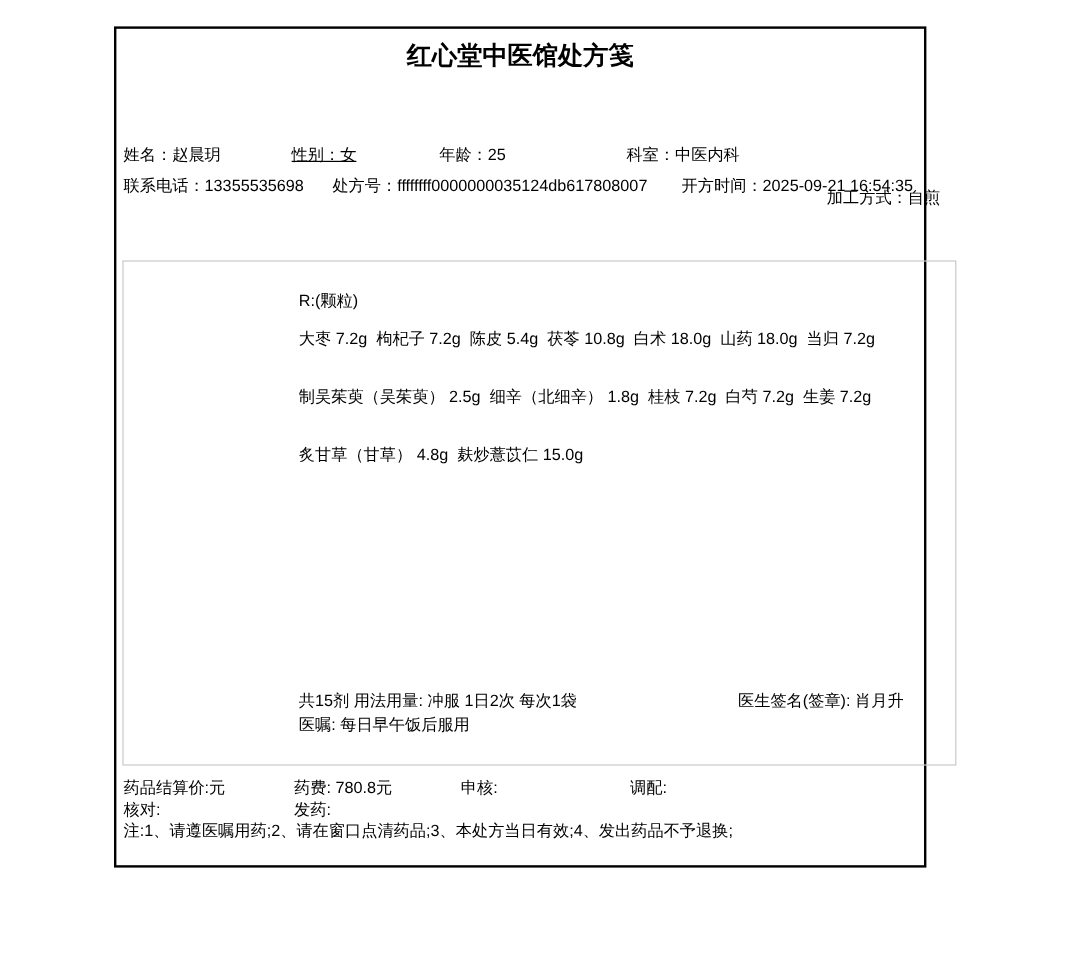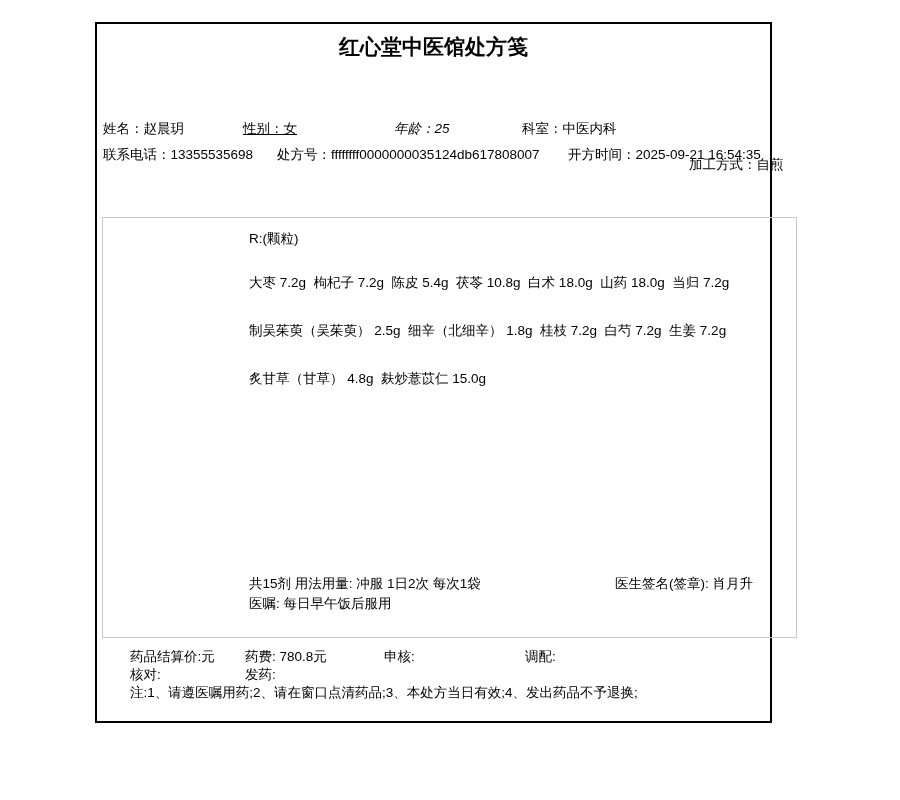--- a/index.html
+++ b/index.html
@@ -36,21 +36,21 @@
     text-align: center;
     font-size: 21px;
     font-weight: bold;
     line-height: 24px;
   }
   
   .r1 { top: 96px; }
   .r2 { top: 122px; }
   .c-a { left: 6px; }
   .c-b1 { left: 146px; text-decoration: underline; }
-  .c-c1 { left: 297px; font-style: italic; }
+  .c-c1 { left: 269px; }
   .c-d1 { left: 425px; }
   .c-e1 { left: 592px; margin-top: 36px; }
   .c-b2 { left: 180px; }
   .c-c2 { left: 471px; }
   
   .rx-table {
     position: absolute;
     left: 5px;
     top: 193px;
     width: 695px;
@@ -63,32 +63,32 @@
     left: 0;
     top: 0;
     bottom: 0;
     width: 136px;
     border-right: 1px solid var(--border-inner, #c8c8c8);
     box-sizing: border-box;
     padding: 9px 2px 0 9px;
     line-height: 22px;
     white-space: normal;
   }
-  .rx-header { left: 146px; top: 12px; }
+  .rx-header { left: 146px; top: 24px; }
   .herb-1 { left: 146px; top: 56px; }
   .herb-2 { left: 146px; top: 104px; }
   .herb-3 { left: 146px; top: 152px; }
   .rx-summary { left: 146px; top: 357px; }
   .rx-advice { left: 146px; top: 377px; }
   .rx-doctor { left: 512px; top: 357px; }
   
   .f1 { top: 624px; }
   .f2 { top: 642px; }
   .f3 { top: 660px; text-align: center; }
-  .fc-a { left: 6px; margin-left: 27px; }
+  .fc-a { left: 6px; }
   .fc-b { left: 148px; }
   .fc-c { left: 287px; }
   .fc-d { left: 428px; }
 </style>
 </head>
 <body>
 
 <div class="sheet">
 
   <div class="title">红心堂中医馆处方笺</div>

